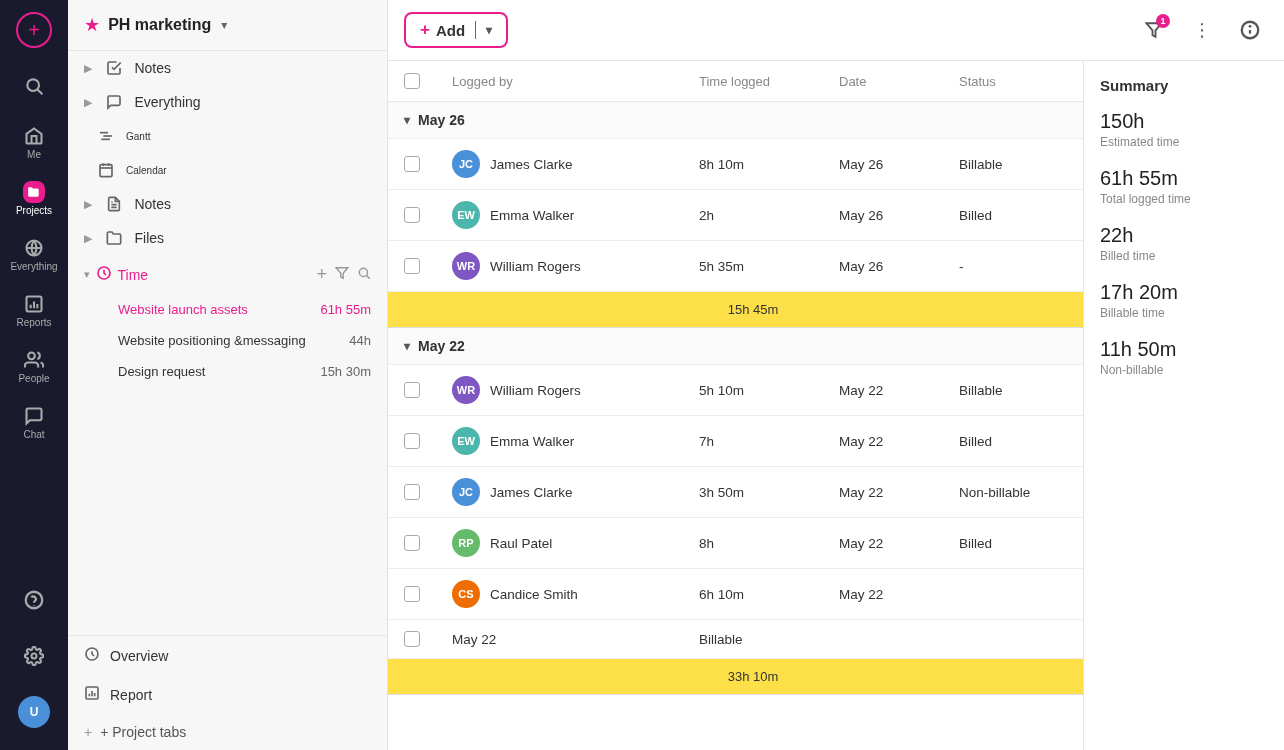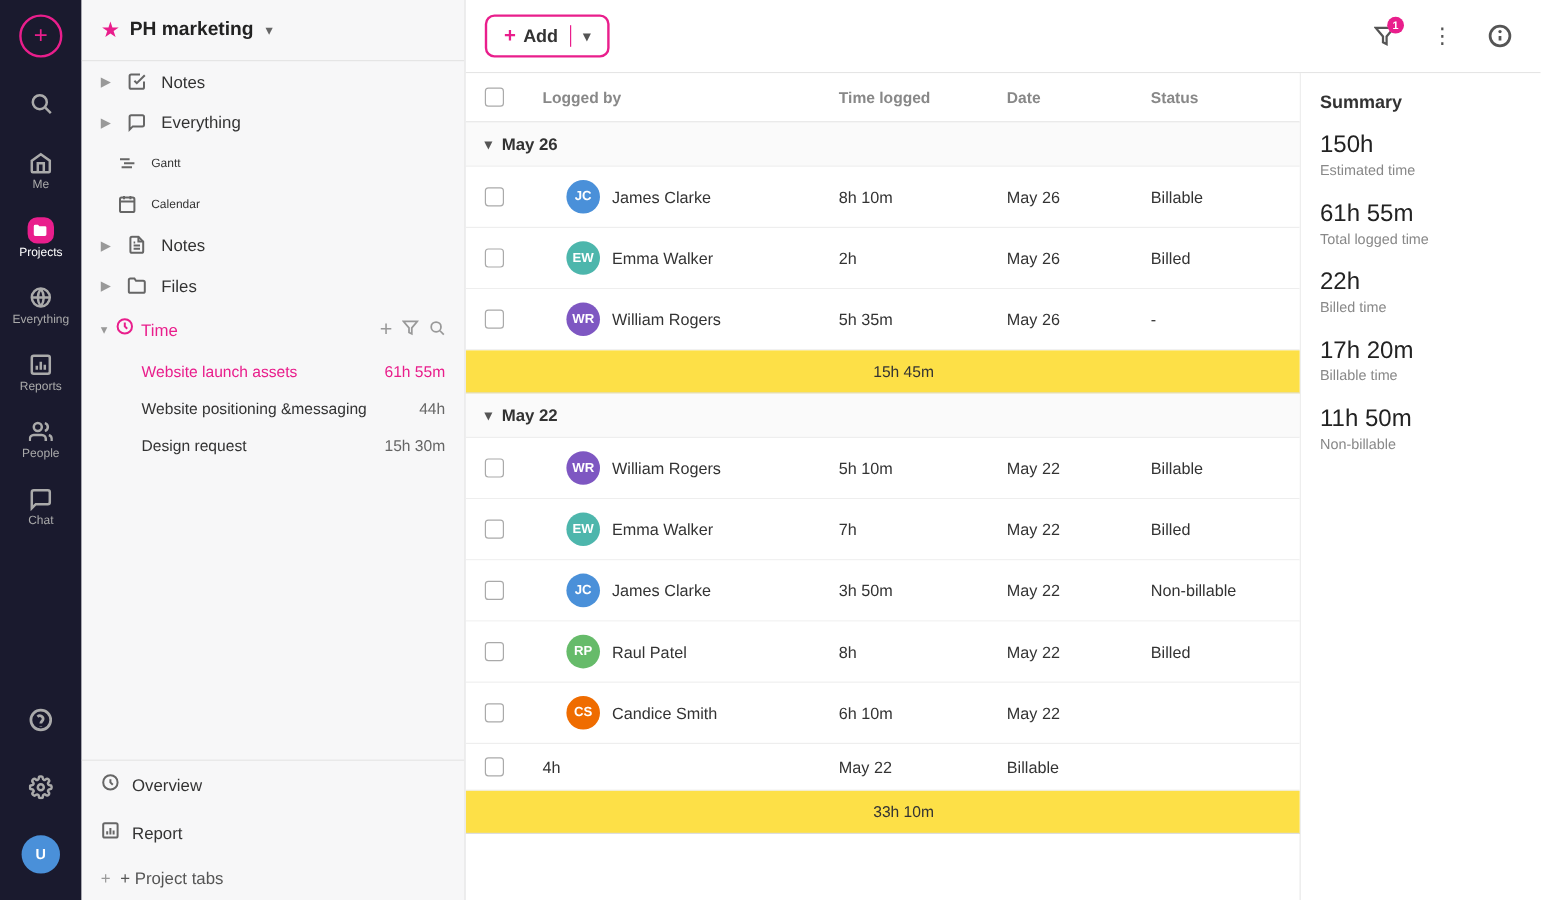--- a/index.html
+++ b/index.html
@@ -246,21 +246,21 @@
       border-bottom: 1px solid #e5e5e5;
       background: #fff;
       position: sticky;
       top: 0;
       z-index: 2;
     }
     .table-header-cell {
       padding: 12px 16px;
       font-size: 13px;
       color: #888;
-      font-weight: 700;
+      font-weight: 400;
       display: flex;
       align-items: center;
     }
     .table-header-cell.checkbox-cell {
       justify-content: center;
       padding: 12px 8px;
     }
     .checkbox-el {
       width: 16px;
       height: 16px;
@@ -303,21 +303,20 @@
       height: 28px;
       border-radius: 50%;
       flex-shrink: 0;
       overflow: hidden;
       display: flex;
       align-items: center;
       justify-content: center;
       font-size: 11px;
       font-weight: 600;
       color: white;
-      margin-left: 20px;
     }
     .subtotal-row {
       display: grid;
       grid-template-columns: 48px 1fr 140px 120px 140px;
       border-bottom: 1px solid #ddd;
       background: #fde047;
     }
     .subtotal-cell {
       padding: 10px 16px;
       font-size: 13px;
@@ -755,21 +754,20 @@
           <div class="user-avatar av-orange">CS</div>
           <span>Candice Smith</span>
         </div>
         <div class="data-cell">6h 10m</div>
         <div class="data-cell">May 22</div>
       </div>
       <div class="data-row">
         <div class="data-cell checkbox-cell">
             <div class="checkbox-el"></div>
           </div>
-        <div class="data-cell">4h</div>
         <div class="data-cell">May 22</div>
         <div class="data-cell">Billable</div>
       </div>
 
       <div class="subtotal-row">
         <div class="subtotal-cell"></div>
         <div class="subtotal-cell"></div>
         <div class="subtotal-cell">33h 10m</div>
         <div class="subtotal-cell"></div>
         <div class="subtotal-cell"></div>

